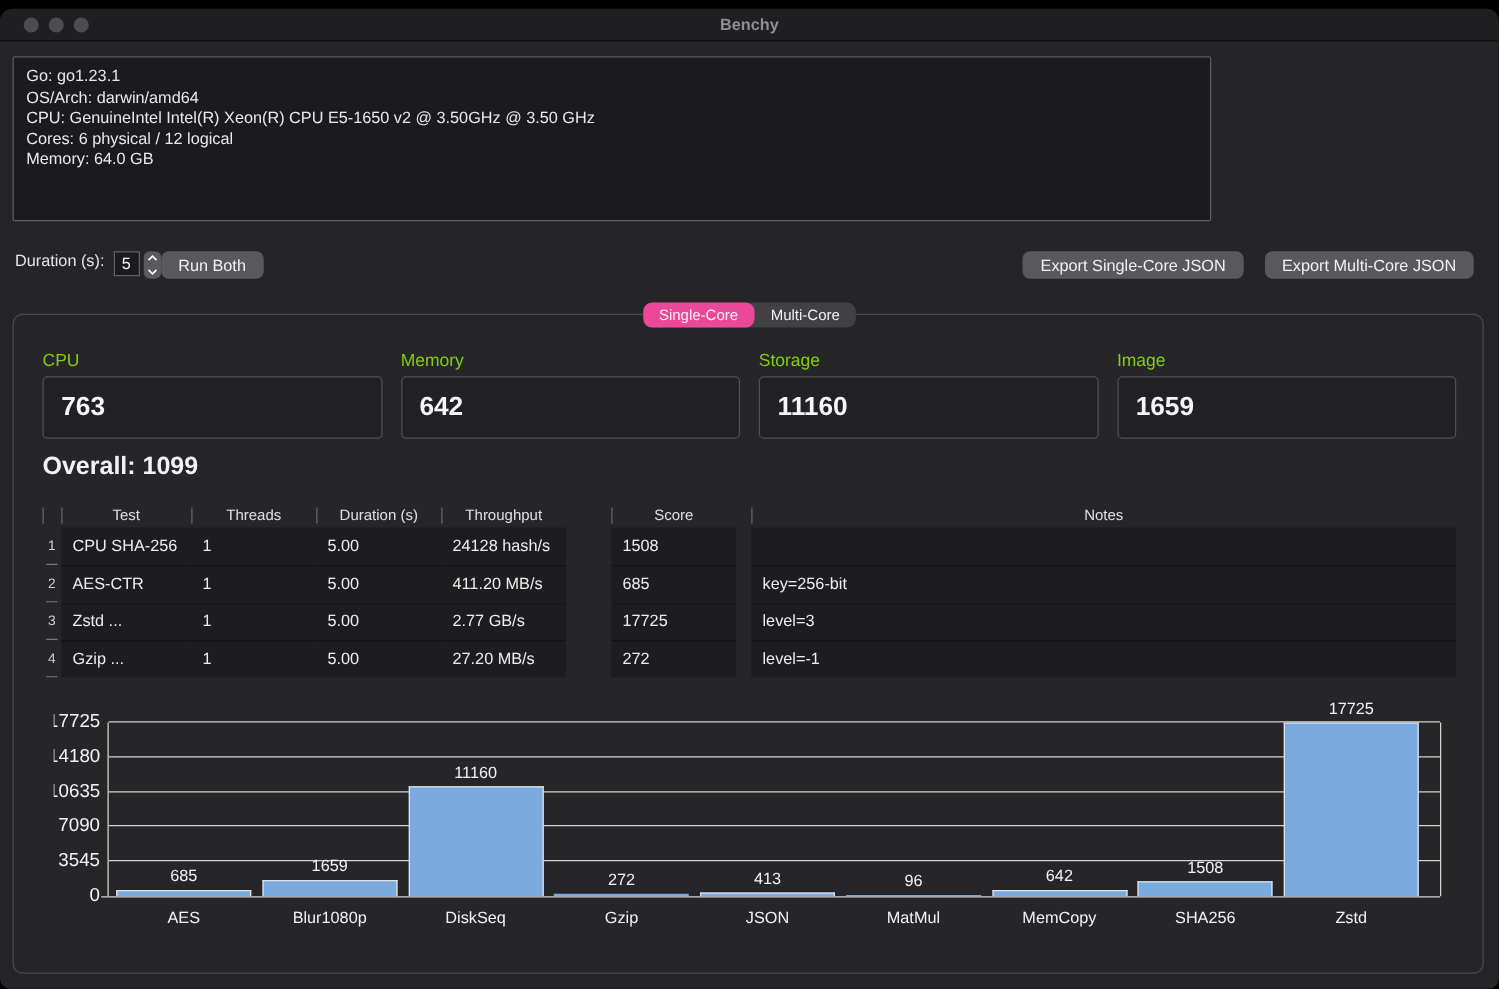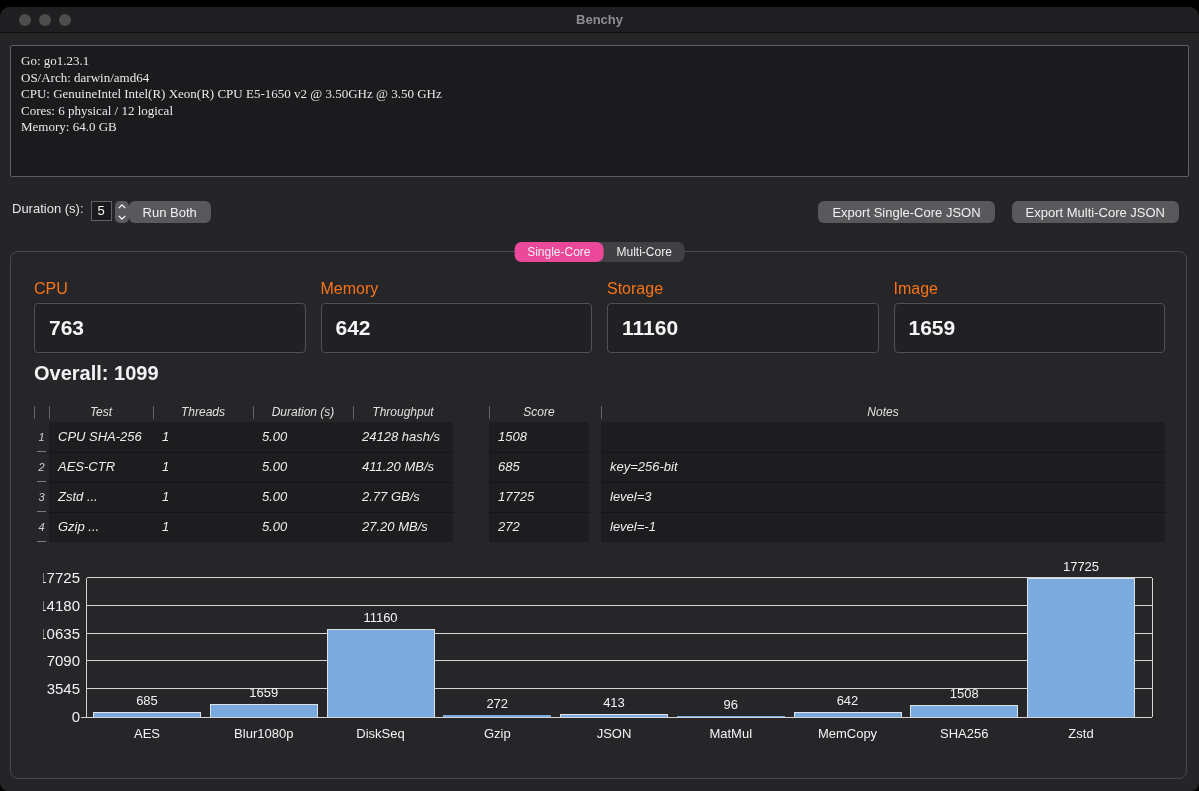--- a/index.html
+++ b/index.html
@@ -10,23 +10,23 @@
 
   
   .titlebar { position:absolute; top:0; left:0; right:0; height:26px;
     background:#1f1f21; border-bottom:1px solid #111; }
   .lights { position:absolute; left:19px; top:7px; display:flex; gap:8px; }
   .light { width:12px; height:12px; border-radius:50%; background:#4d4d4f; display:inline-block; }
   .title { position:absolute; left:0; right:0; top:0; height:26px; line-height:26px;
     text-align:center; font-size:13px; font-weight:bold; color:#8f8f93; }
 
   
-  .infobox { position:absolute; top:38px; left:10px; width:1179px; height:132px;
+  .infobox { position:absolute; top:38px; left:10px; width:959px; height:132px;
     background:#1b1b1d; border:1px solid #5f5f62; border-radius:2px;
-    padding:7px 10px; color:#e9e9eb; font-size:13px; line-height:16.6px;font-family:Liberation Serif, serif; }
+    padding:7px 10px; color:#e9e9eb; font-size:13px; line-height:16.6px; }
 
   
   .controls { position:absolute; top:194px; left:12px; right:20px; height:24px;
     display:flex; }
   .ctl-label { font-size:13px; color:#e6e6e8; }
   .numfield { margin-left:7px; width:21px; height:20px; background:#1b1b1d;
     border:1px solid #616164; color:#f2f2f4; font-size:13px; text-align:center;
     line-height:18px; }
   .stepper { margin-left:3px; width:14px; height:22px; background:#5a5a5e;
     border-radius:5px; display:flex; flex-direction:column; overflow:hidden; }
@@ -44,30 +44,30 @@
     border-radius:7px; white-space:nowrap; }
   .seg.selected { background:#ec4899; }
 
   
   .panel { position:absolute; top:244px; left:10px; width:1177px; height:528px;
     border:1px solid #4a4a4d; border-radius:8px; background:#262629; overflow:hidden; }
 
   
   .cards { position:absolute; top:28px; left:23px; width:1131px;
     display:grid; grid-template-columns:repeat(4,1fr); gap:15px; }
-  .card-label { font-size:16px; color:#f97316; margin-bottom:5px; }
+  .card-label { font-size:14px; color:#84cc16; margin-bottom:5px; }
   .card-box { height:50px; background:#212124; border:1px solid #515154;
     border-radius:4px; display:flex; align-items:center; padding-left:14px; }
   .card-value { font-size:21px; font-weight:bold; color:#f5f5f7; }
 
   .overall { position:absolute; top:110px; left:23px; font-size:20px;
     font-weight:bold; color:#f2f2f4; }
 
   
-  .table { position:absolute; top:151px; left:23px; width:1131px;font-style:italic; }
+  .table { position:absolute; top:151px; left:23px; width:1131px; }
   .thead { display:flex; height:19px; }
   .hc { position:relative; font-size:12px; color:#e0e0e2; text-align:center;
     line-height:19px; }
   .hc::before { content:''; position:absolute; left:0; top:3px; width:1px;
     height:13px; background:#646467; }
   .trow { display:flex; height:30px; }
   .tc { background:#1d1d1f; font-size:13px; color:#ededef; line-height:30px;
     padding-left:9px; white-space:nowrap; overflow:hidden; }
   .trow + .trow .tc:not(.gut) { box-shadow:inset 0 1px 0 #141416; }
   .tc.gut { background:transparent; position:relative; padding-left:0;

